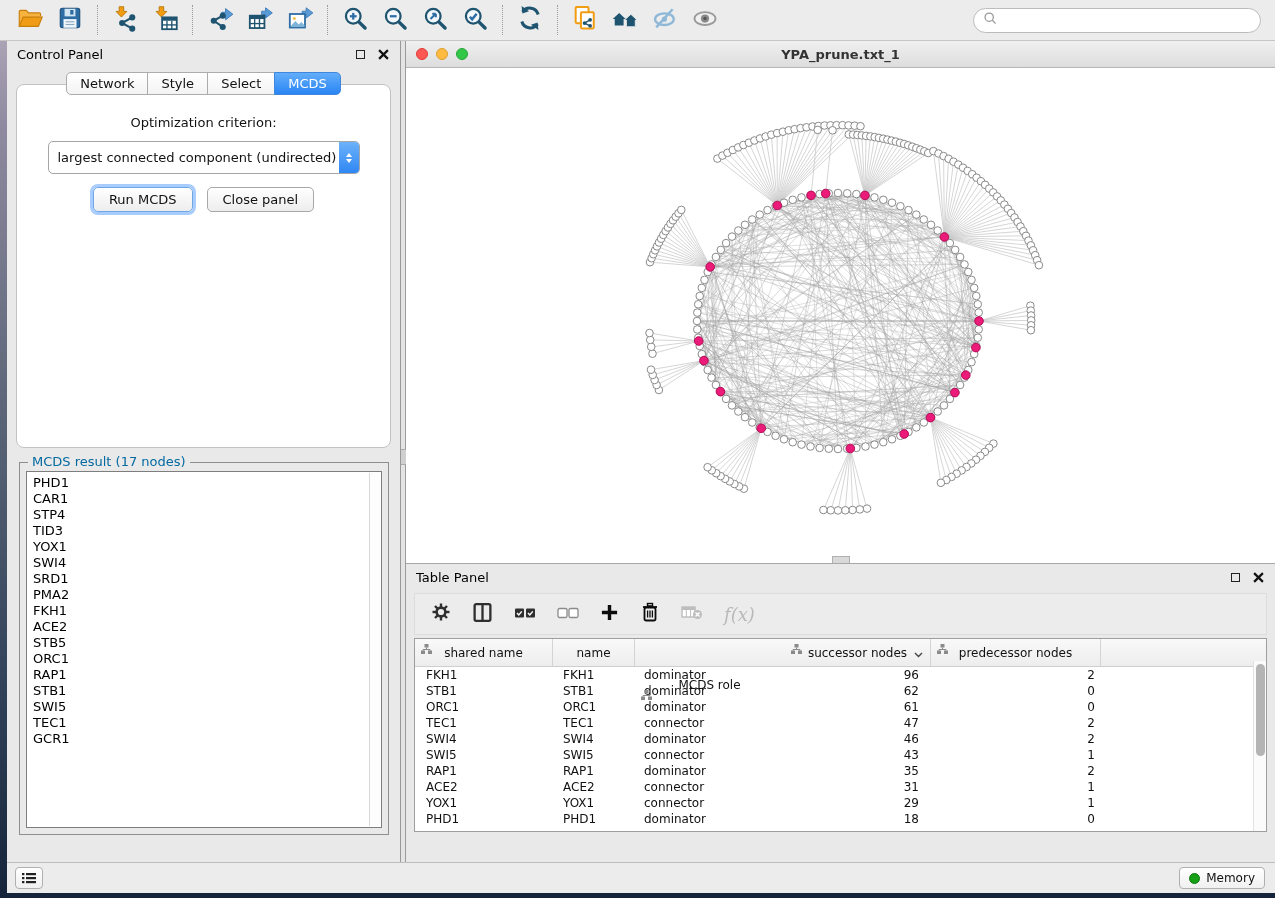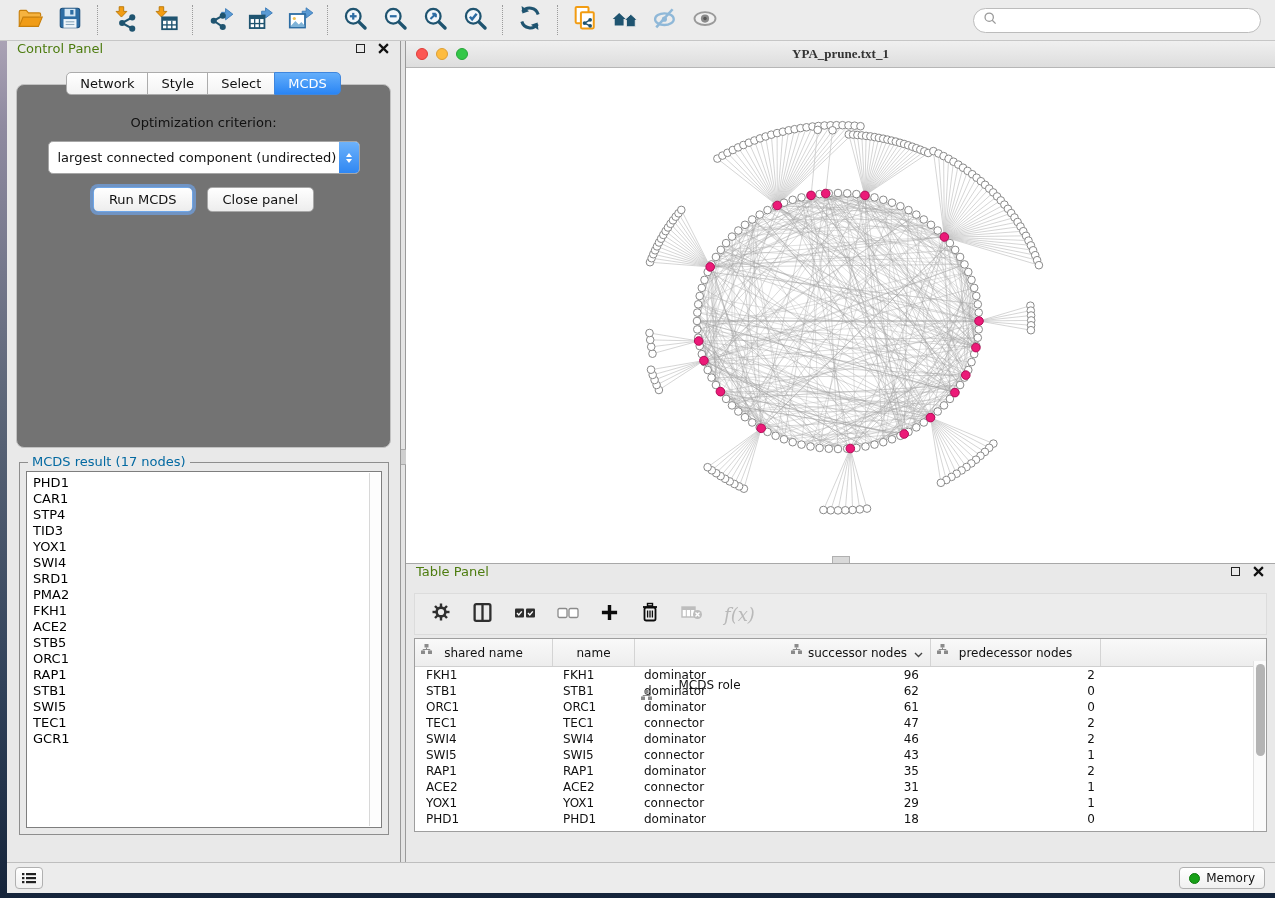--- a/index.html
+++ b/index.html
@@ -11,31 +11,31 @@
   .toolbar{ position:absolute; left:0; top:0; width:1275px; height:41px; background:#ececec;
     border-bottom:1px solid #c6c6c6; display:flex; align-items:center; padding:0 10px; }
   .tbtn{ width:40px; height:34px; display:flex; align-items:center; justify-content:center; border-radius:4px; }
   .tsep{ width:0; height:30px; border-left:1px dotted #9b9b9b; margin:0 7px; }
   .search{ margin-left:auto; margin-right:4px; width:288px; height:25px; background:#fff;
     border:1px solid #bcbcbc; border-radius:13px; display:flex; align-items:center; padding:0 8px; gap:6px; }
   .search input{ border:none; outline:none; flex:1; font-size:13px; background:transparent; }
 
   
   .cp{ position:absolute; left:7px; top:41px; width:394px; height:821px; background:#e9e9e9; border-right:1px solid #989898; }
-  .panel-head{ height:26px; display:flex; padding:0 10px; font-size:13px; color:#4d7c0f; }
+  .panel-head{ height:26px; display:flex; align-items:center; padding:0 10px; font-size:13px; color:#000000; }
   .panel-head .sp{ flex:1; }
   .wbtn{ width:14px; height:14px; display:flex; align-items:center; justify-content:center; margin-left:9px; }
   .float-glyph{ width:9px; height:9px; border:1.5px solid #222; }
   .cp-tabs{ position:absolute; top:31px; left:0; width:100%; display:flex; justify-content:center; z-index:3; }
   .seg{ padding:3px 13px; font-size:13px; color:#111; background:linear-gradient(#fff,#f3f3f3);
     border:1px solid #acacac; margin-left:-1px; }
   .seg.first{ border-radius:5px 0 0 5px; margin-left:0; }
   .seg.last{ border-radius:0 5px 5px 0; }
   .seg.active{ background:linear-gradient(#63aefb,#2a85f4); color:#fff; border-color:#3f86dd; }
-  .cp-box{ position:absolute; left:9px; right:9px; top:43px; height:364px; background:#737373;
+  .cp-box{ position:absolute; left:9px; right:9px; top:43px; height:364px; background:#ffffff;
     border:1px solid #c2c2c2; border-radius:8px; z-index:1; }
   .opt-label{ text-align:center; margin-top:30px; font-size:13px; color:#111; }
   .dropdown{ width:312px; height:33px; margin:11px auto 0; background:#fff; border:1px solid #a6a6a6;
     border-radius:5px; position:relative; display:flex; align-items:center; }
   .dd-text{ padding-left:9px; font-size:13px; color:#111; }
   .dd-btn{ position:absolute; right:0; top:0; bottom:0; width:20px; border-radius:0 4px 4px 0;
     background:linear-gradient(#6db2fa,#2f87f3); display:flex; flex-direction:column; align-items:center; justify-content:center; gap:2px; }
   .tri-up{ width:0; height:0; border-left:3.5px solid transparent; border-right:3.5px solid transparent; border-bottom:4px solid #fff; }
   .tri-dn{ width:0; height:0; border-left:3.5px solid transparent; border-right:3.5px solid transparent; border-top:4px solid #fff; }
   .btn-row{ display:flex; justify-content:center; gap:14px; margin-top:13px; }
@@ -47,21 +47,21 @@
   .mcds-list{ position:absolute; left:6px; right:6px; top:8px; bottom:6px; background:#fff; border:1px solid #7e7e7e;
     overflow:hidden; font-size:13px; line-height:16px; padding:3px 14px 0 6px; }
   .mcds-track{ position:absolute; top:1px; bottom:1px; right:1px; width:11px; border-left:1px solid #d8d8d8; background:#fdfdfd; }
 
   .vsplit{ position:absolute; left:401px; top:41px; width:5px; height:821px; background:#e4e4e4; border-right:1px solid #9a9a9a; }
   .vsplit .knob{ margin-top:408px; width:5px; height:16px; background:#cfcfcf; border-top:1px solid #aaa; border-bottom:1px solid #aaa; }
 
   
   .net-win{ position:absolute; left:406px; top:41px; width:869px; height:522px; background:#fff; }
   .net-title{ height:27px; background:linear-gradient(#f0f0f0,#dddddd); border-bottom:1px solid #b6b6b6;
-    position:relative; display:flex; align-items:center; justify-content:center; font-size:13px; font-weight:700; color:#333;font-family:Liberation Serif, serif; }
+    position:relative; display:flex; align-items:center; justify-content:center; font-size:13px; font-weight:700; color:#333; }
   .lights{ position:absolute; left:10px; display:flex; gap:8px; }
   .light{ width:12px; height:12px; border-radius:50%; }
   .net-canvas{ position:absolute; top:27px; left:0; right:0; bottom:0; background:#fff; overflow:hidden; }
   .h-knob{ position:absolute; bottom:0; left:50%; margin-left:-9px; width:18px; height:7px; background:#d9d9d9; border:1px solid #b0b0b0; border-bottom:none; }
 
   
   .tp{ position:absolute; left:406px; top:563px; width:869px; height:299px; background:#e9e9e9; border-top:1px solid #a8a8a8; }
   .tp-toolbar{ margin:3px 8px 0; height:42px; background:#ececec; border:1px solid #dcdcdc; display:flex; align-items:center; gap:21px; padding:0 16px; }
   .fx{ font-family:"DejaVu Serif","Liberation Serif",serif; font-style:italic; color:#b9b9b9; font-size:18px; }
   .tp-table{ position:absolute; left:8px; right:8px; top:74px; height:194px; background:#fff; border:1px solid #9e9e9e; overflow:hidden; }

